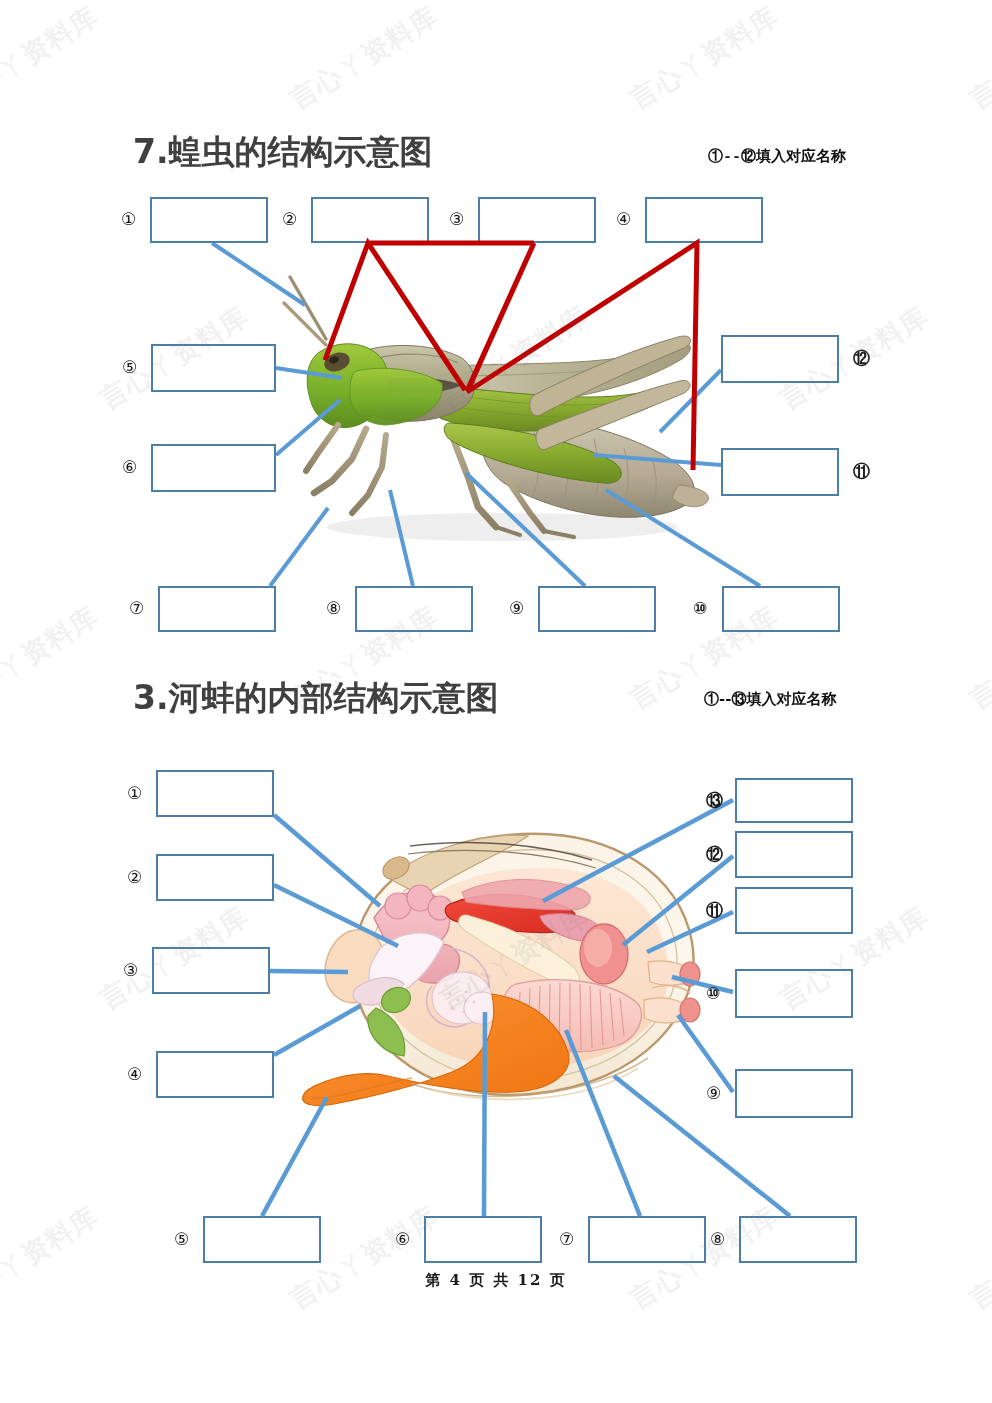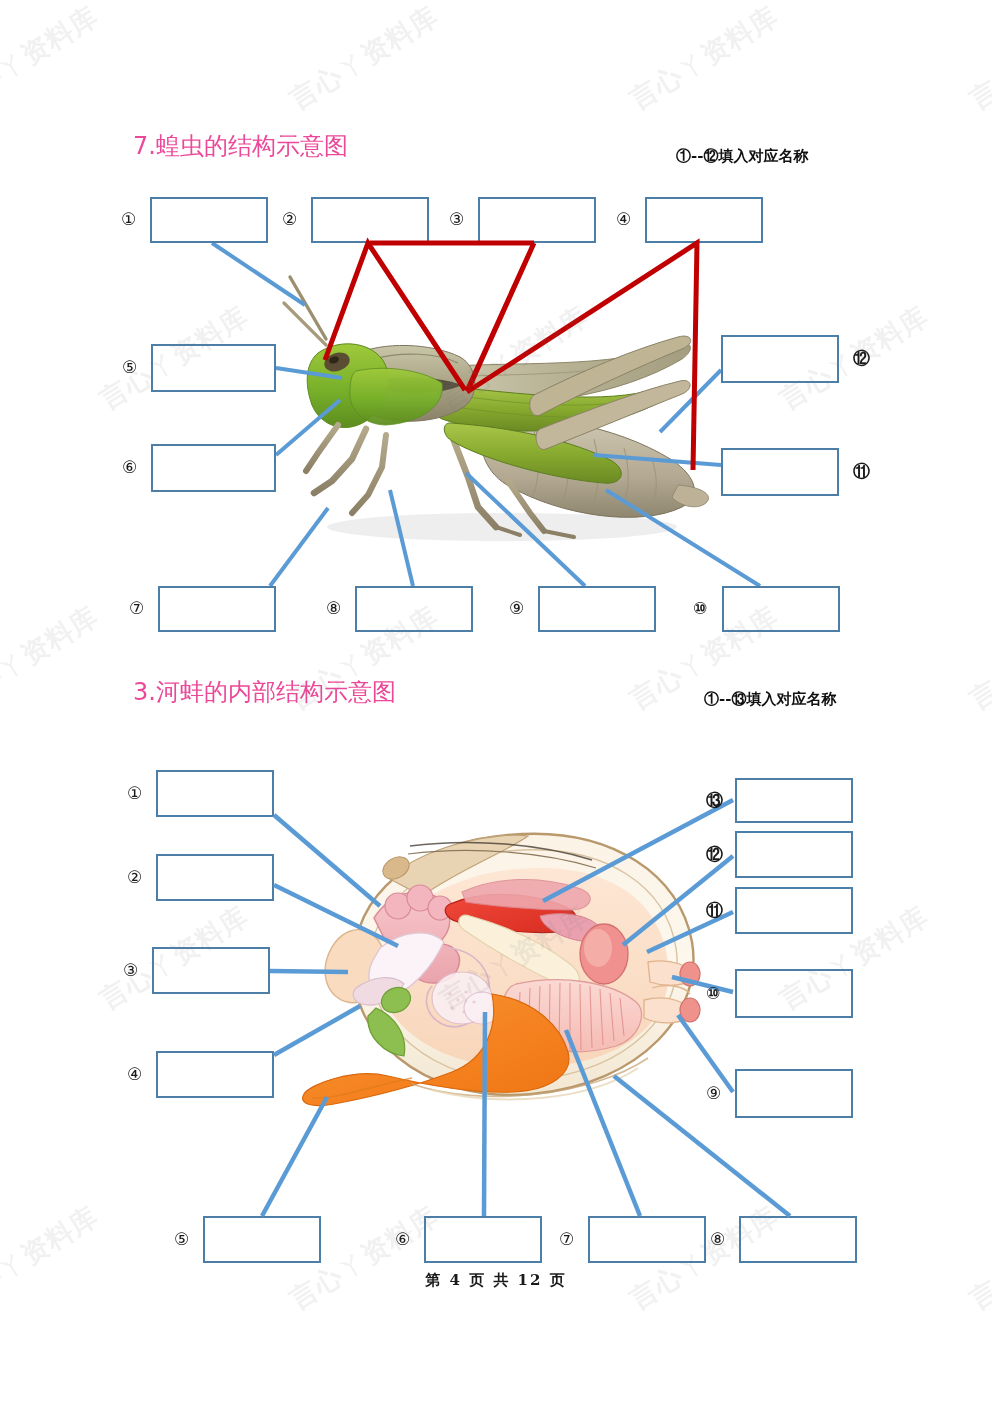--- a/index.html
+++ b/index.html
@@ -40,24 +40,24 @@
     color: rgba(120,120,125,0.10);
     transform: rotate(-32deg);
     white-space: nowrap;
     user-select: none;
   }
 
   
   .section-title {
     position: absolute;
     font-family: "DejaVu Sans", "Liberation Sans", sans-serif;
-    font-weight: 400;
-    font-size: 24px;
+    font-weight: 700;
+    font-size: 33px;
     letter-spacing: 0px;
-    color: #ec4899;
+    color: #404040;
     white-space: nowrap;
     z-index: 30;
   }
   .section-note {
     position: absolute;
     font-family: "DejaVu Serif", "Liberation Serif", serif;
     font-weight: 600;
     font-size: 15px;
     color: #111111;
     white-space: nowrap;
@@ -108,21 +108,21 @@
     z-index: 30;
   }
 </style>
 </head>
 <body>
 
 <div id="page">
 
   <div class="section-title" style="left:133px; top:130px;">7.蝗虫的结构示意图</div>
 
-  <div class="section-note" style="left:676px; top:147px;">①--⑫填入对应名称</div>
+  <div class="section-note" style="left:708px; top:147px;font-family:Liberation Mono, monospace;">①--⑫填入对应名称</div>
 
   <div class="art" style="left:282px; top:245px; width:450px; height:350px;">
     <svg width="450" height="350" viewBox="0 0 450 350" xmlns="http://www.w3.org/2000/svg">
       <defs>
         <linearGradient id="gbody" x1="0" y1="0" x2="0" y2="1">
           <stop offset="0%" stop-color="#9fc93b"></stop>
           <stop offset="55%" stop-color="#78b02a"></stop>
           <stop offset="100%" stop-color="#5d8d1f"></stop>
         </linearGradient>
         <linearGradient id="gthorax" x1="0" y1="0" x2="0" y2="1">

